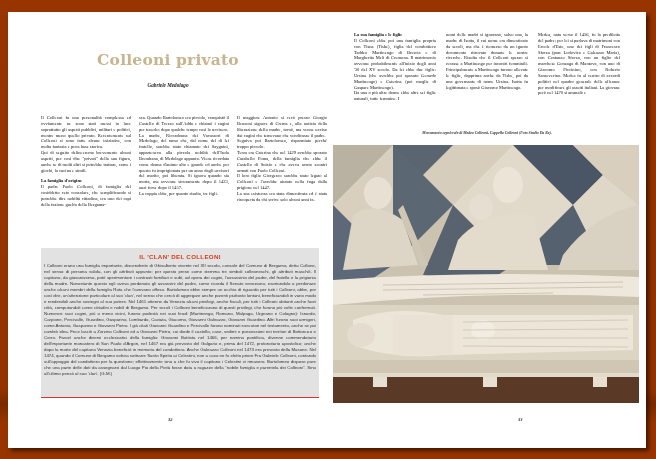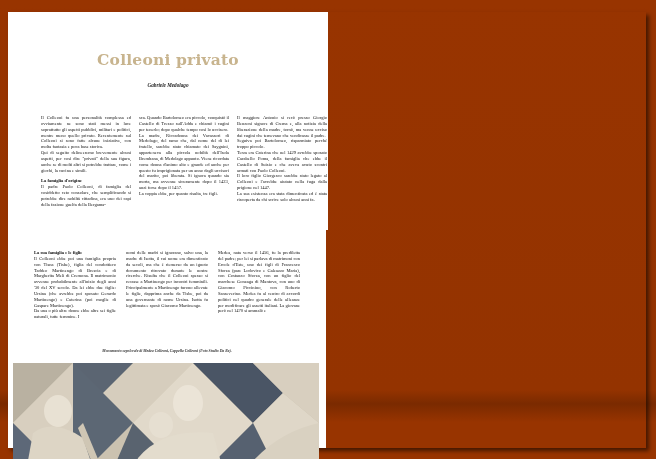--- a/index.html
+++ b/index.html
@@ -9,21 +9,20 @@
     background: linear-gradient(#983400, #943300 85%, #7a2a00 88%, #983400 92%);
     position: relative;
     font-family: "Liberation Serif", serif;
   }
   .spread {
     position: absolute;
     left: 8px; top: 12px;
     width: 638px; height: 436px;
     display: flex;
     box-shadow: 3px 3px 4px rgba(0,0,0,0.55);
-    flex-direction: column;
   }
   .page { position: relative; background: #ffffff; height: 100%; }
   .page-left { width: 320px; }
   .page-right { width: 318px; }
   .title {
     position: absolute; left: 0; width: 320px; top: 38px;
     text-align: center;
     font-family: "DejaVu Serif", serif;
     font-weight: bold;
     font-size: 15.5px;

